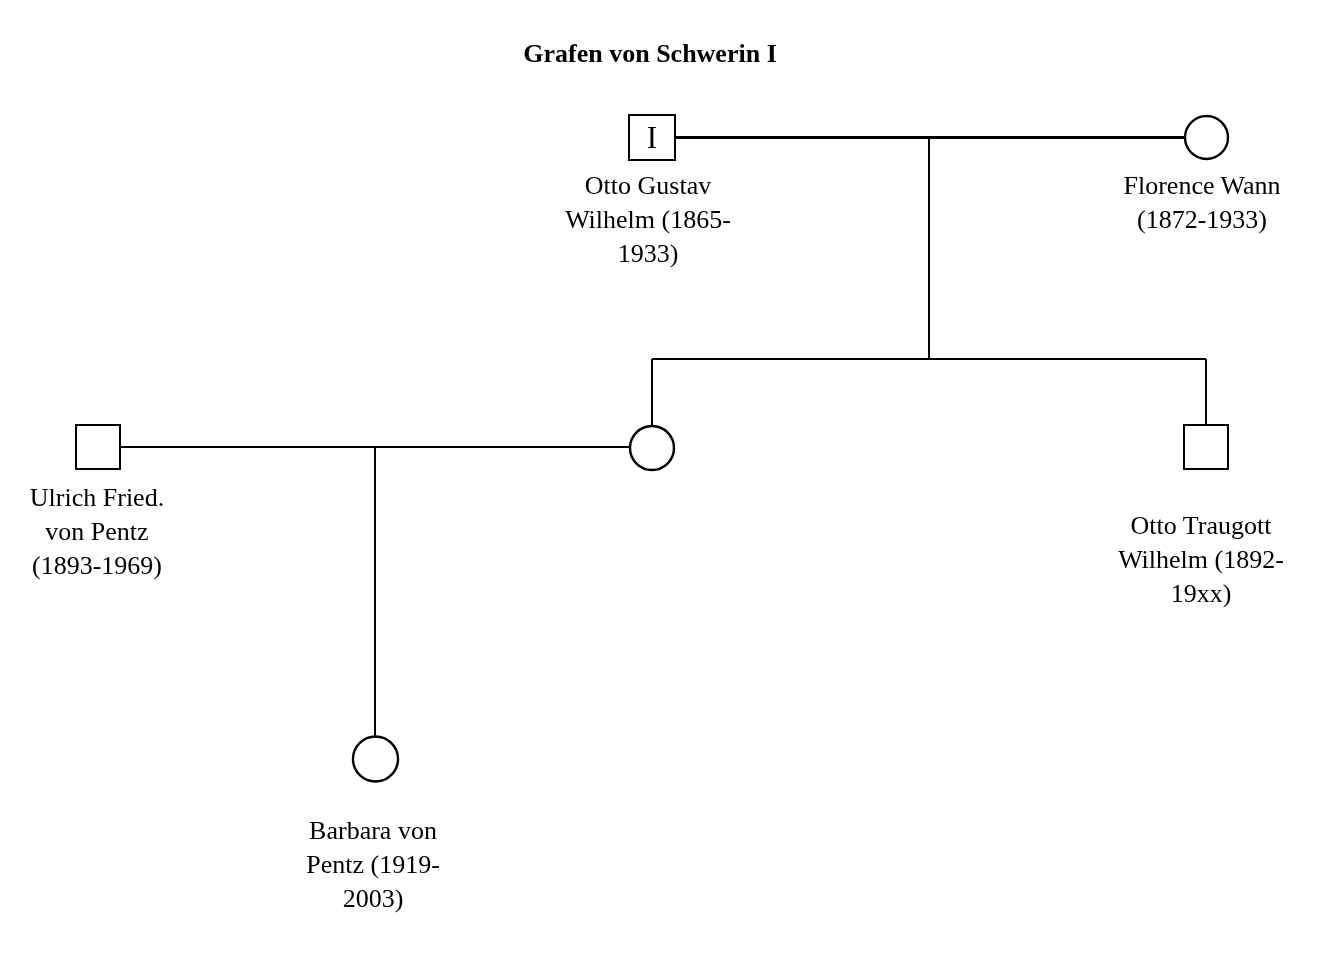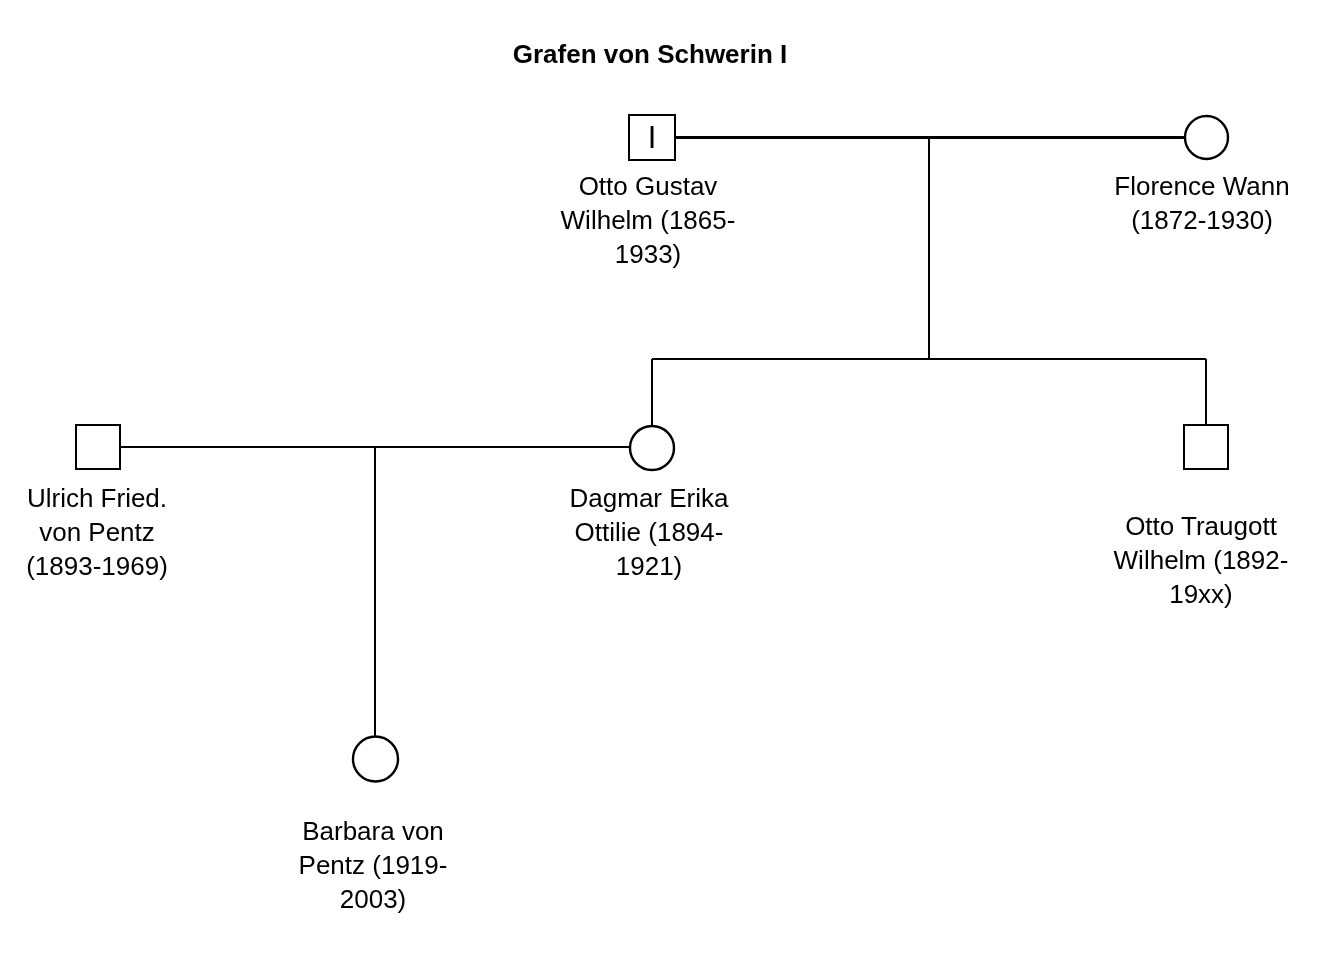--- a/index.html
+++ b/index.html
@@ -5,21 +5,21 @@
   html, body {
     margin: 0;
     padding: 0;
     background: #ffffff;
   }
   .canvas {
     position: relative;
     width: 1344px;
     height: 960px;
     background: #ffffff;
-    font-family: Liberation Sans, sans-serif;
+    font-family: Liberation Serif, serif;
     color: #000000;
     overflow: hidden;
   }
   .chart-title {
     position: absolute;
     left: 400px;
     top: 39px;
     width: 500px;
     text-align: center;
     font-size: 26px;
@@ -86,29 +86,26 @@
     </g>
   </svg>
 
   <div class="generation-marker">I</div>
 
   <div class="person-label lbl-otto-gustav">Otto Gustav
 Wilhelm (1865-
 1933)</div>
 
   <div class="person-label lbl-florence">Florence Wann
-(1872-1930)</div>
+(1872-1933)</div>
 
   <div class="person-label lbl-ulrich">Ulrich Fried.
 von Pentz
 (1893-1969)</div>
 
-  <div class="person-label lbl-dagmar">Dagmar Erika
-Ottilie (1894-
-1921)</div>
 
   <div class="person-label lbl-otto-traugott">Otto Traugott
 Wilhelm (1892-
 19xx)</div>
 
   <div class="person-label lbl-barbara">Barbara von
 Pentz (1919-
 2003)</div>
 
 </div>

